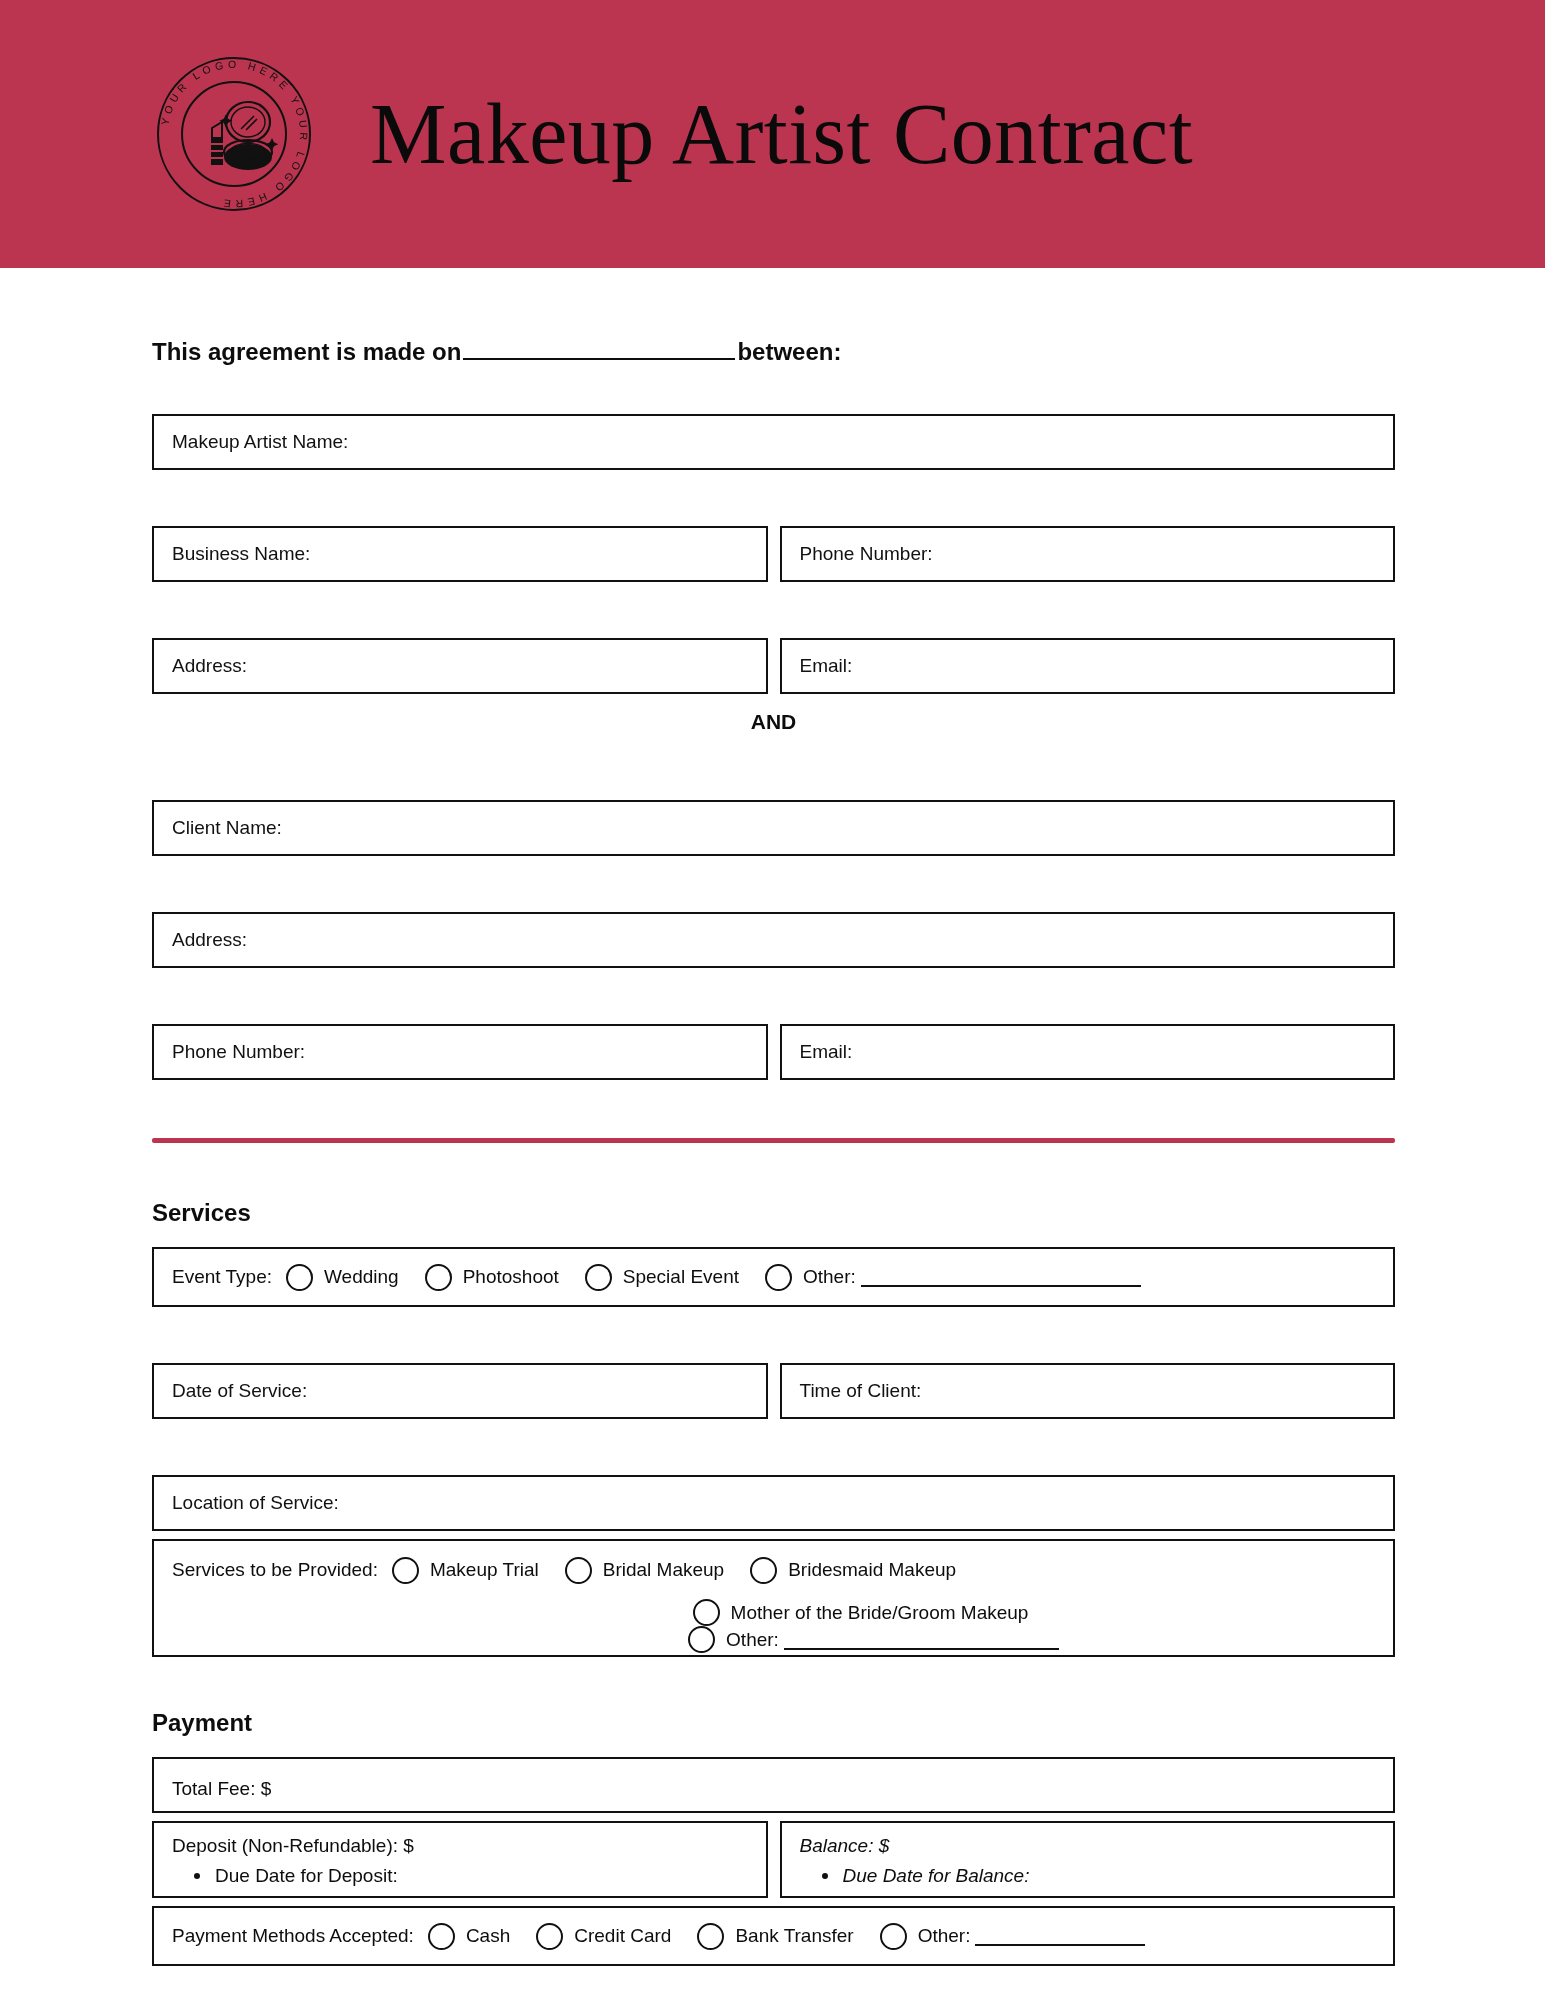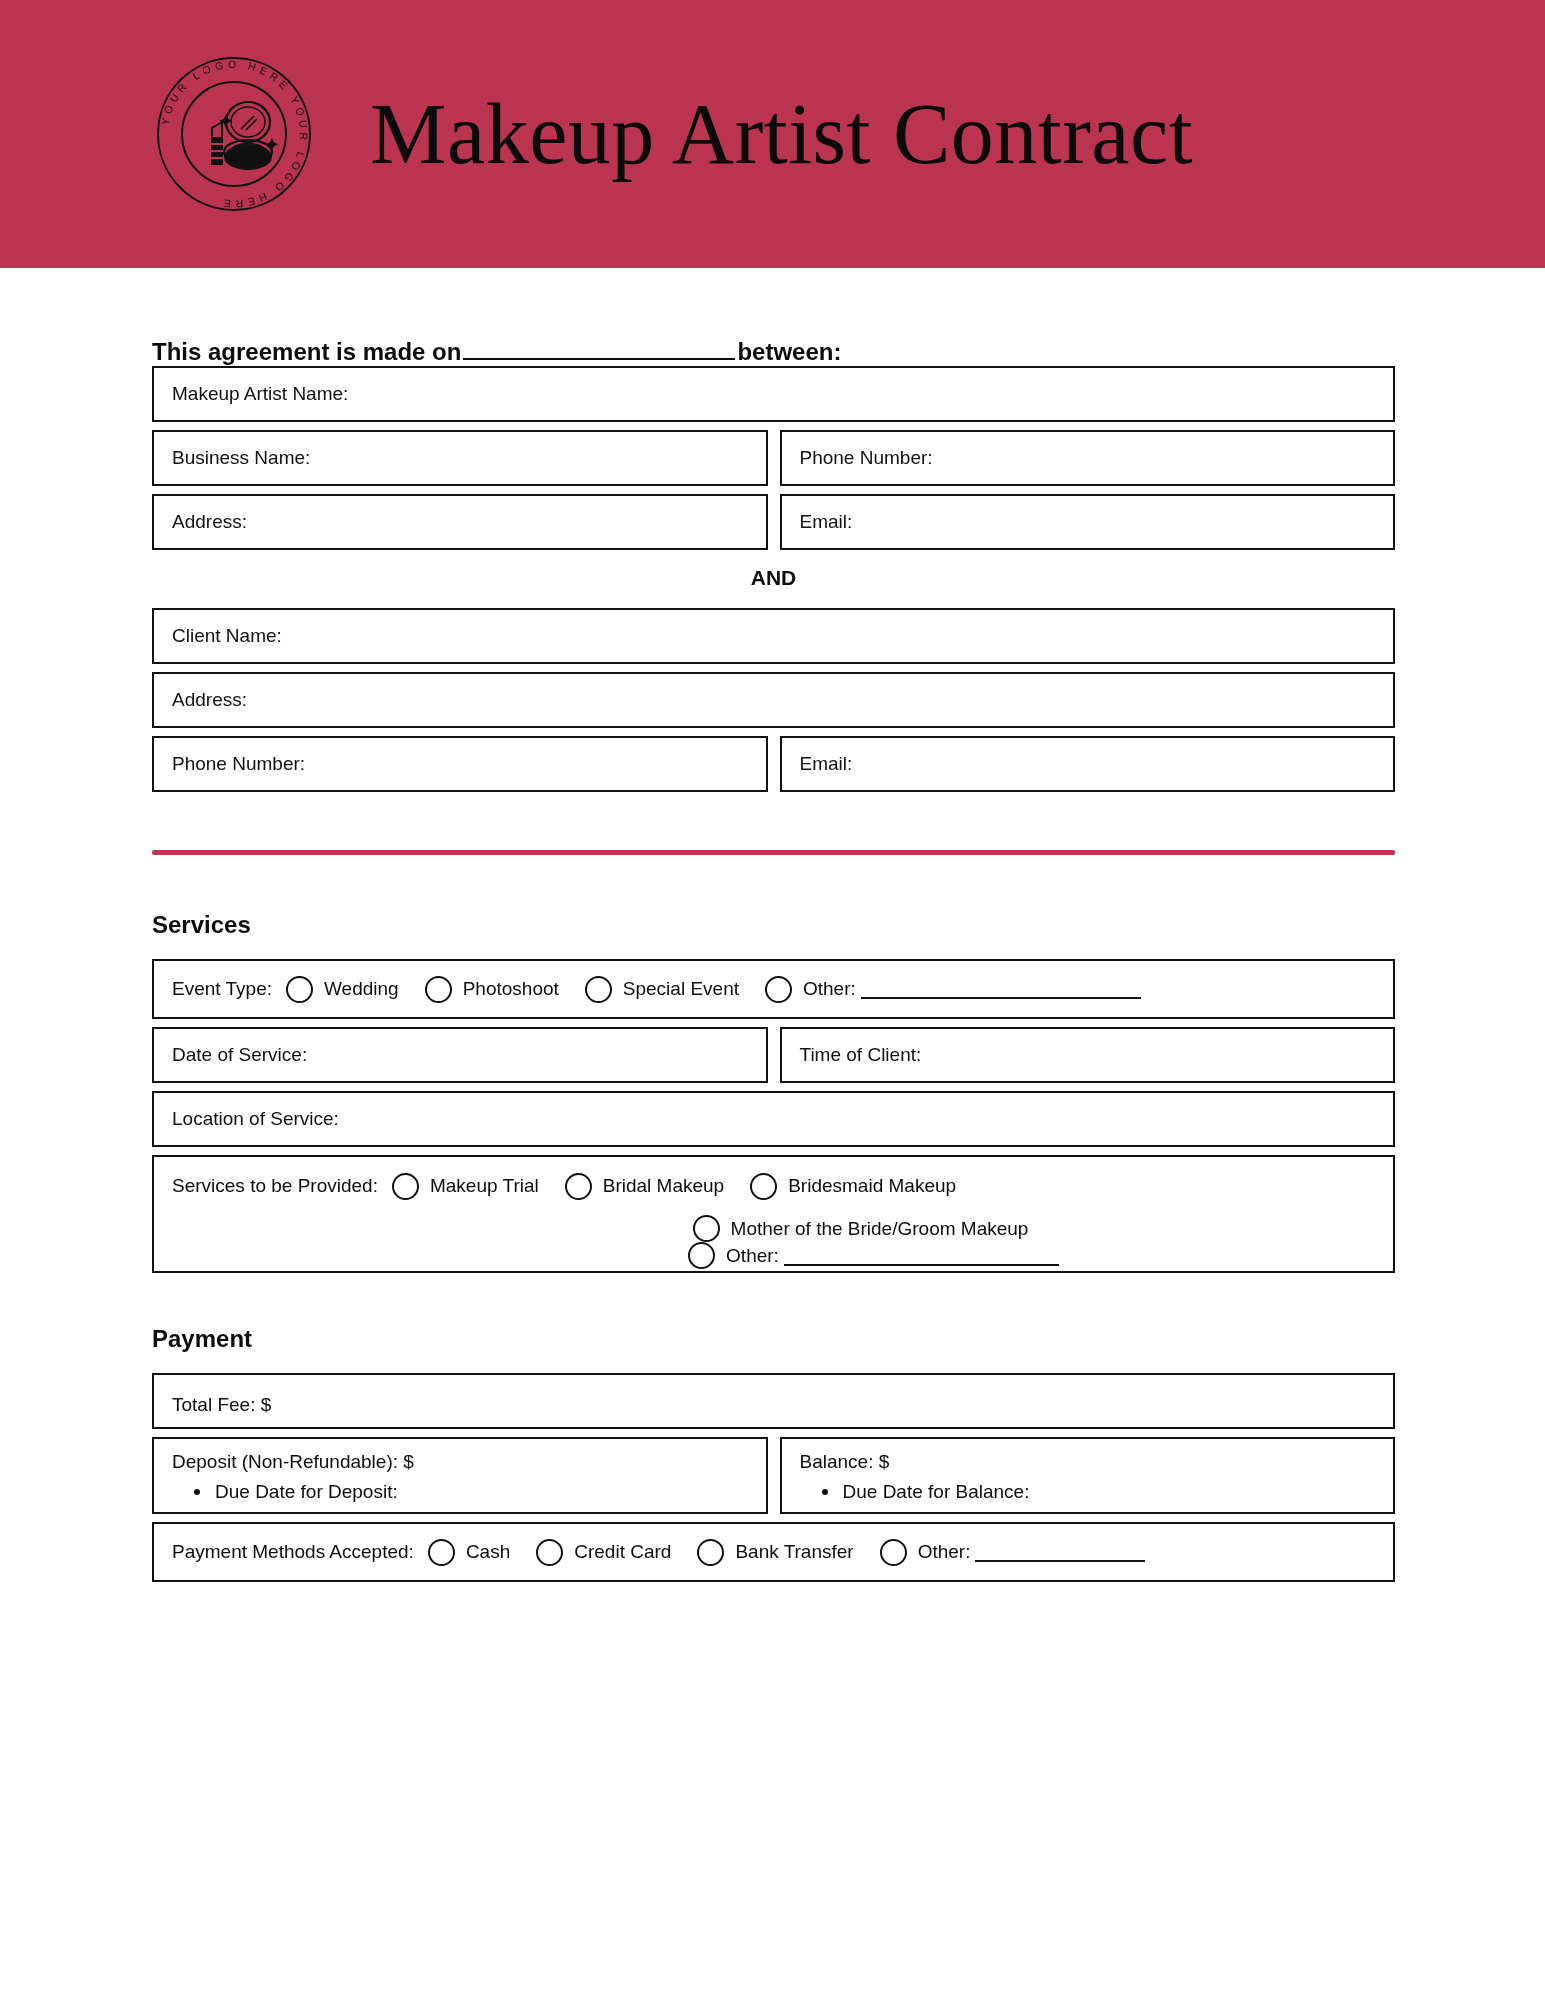--- a/index.html
+++ b/index.html
@@ -78,20 +78,21 @@
     border: 2px solid #111111;
     height: 56px;
     display: flex;
     align-items: center;
     padding-left: 18px;
     font-size: 19px;
     font-weight: 400;
     color: #111111;
     background: #ffffff;
     flex: 1 1 auto;
+    margin-top: 48px;
   }
   .fbox.full { width: 100%; }
   .fbox.half { width: 50%; flex: 1 1 0; }
 
   .and-label {
     text-align: center;
     font-size: 21px;
     font-weight: bold;
     margin: 16px 0 18px 0;
   }
@@ -373,21 +374,21 @@
 
   <div class="fbox-row">
     <div class="pbox two-line" style="width:50%;flex:1 1 0;">
       <div class="line1">Deposit (Non-Refundable): $</div>
       <div class="bullet-line">
         <span class="bullet-dot"></span>
         <span>Due Date for Deposit:</span>
       </div>
     </div>
 
-    <div class="pbox two-line" style="width:50%;flex:1 1 0;">
+    <div class="pbox two-line" style="width:50%;flex:1 1 0;font-style:italic;">
       <div class="line1">Balance: $</div>
       <div class="bullet-line">
         <span class="bullet-dot"></span>
         <span>Due Date for Balance:</span>
       </div>
     </div>
   </div>
 
   <div class="radio-box">
     <div class="radio-row">

